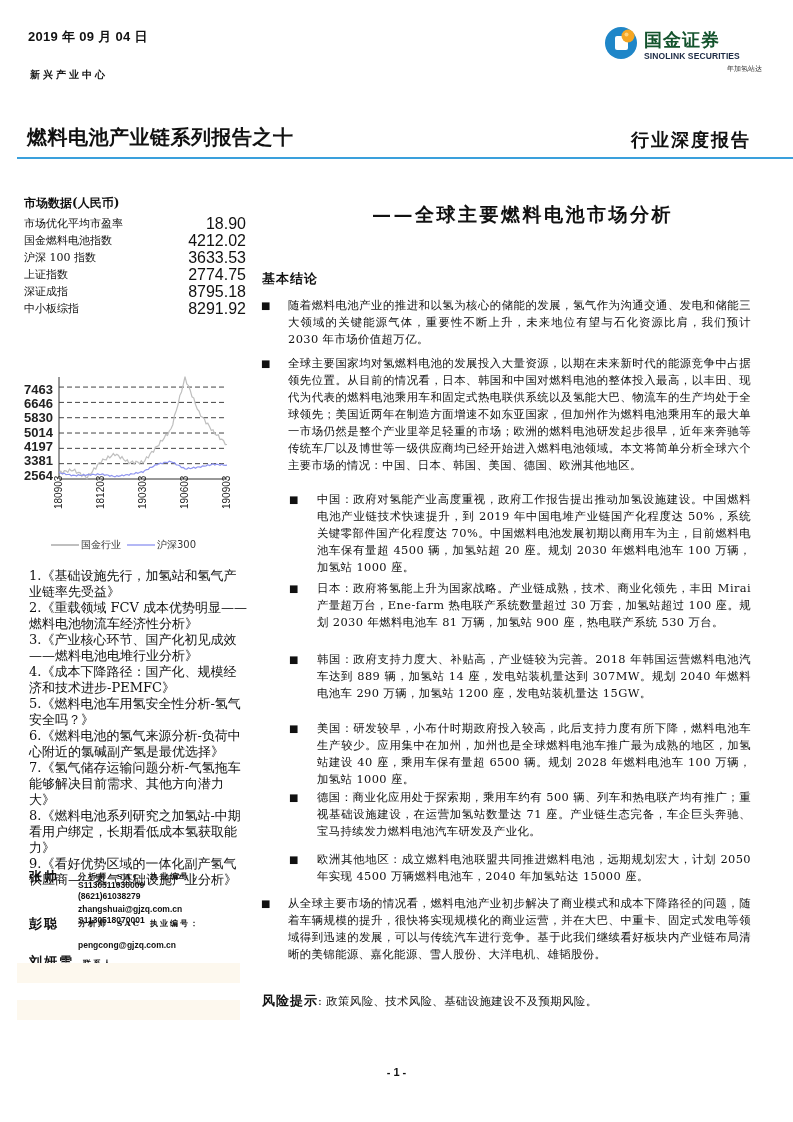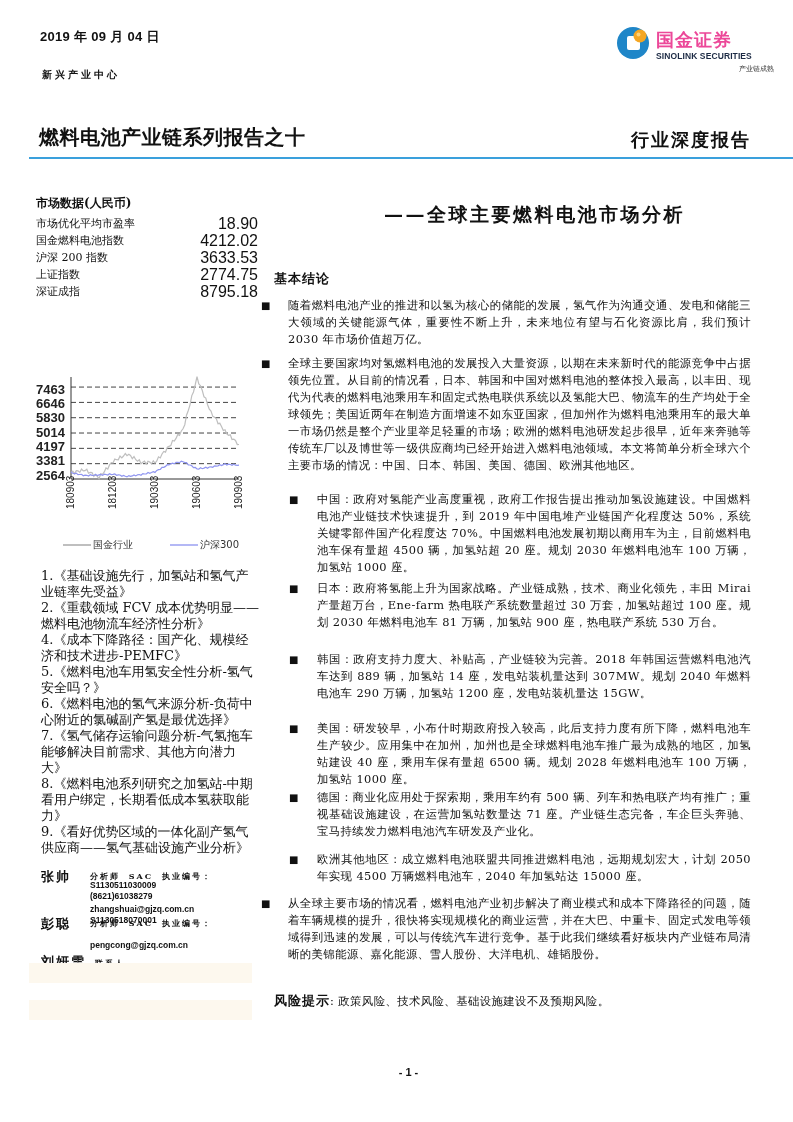--- a/index.html
+++ b/index.html
@@ -1,40 +1,40 @@
 <!DOCTYPE html>
 <html><head>
 <meta charset="utf-8">
 <style>
   html, body { margin: 0; padding: 0; background: #ffffff; }
   body { width: 793px; height: 1122px; position: relative; overflow: hidden;
          font-family: "DejaVu Serif", "Liberation Serif", serif; color: #111; }
-  .abs { position: absolute; margin-left: 12px; }
+  .abs { position: absolute; }
   .date { left: 28px; top: 28px; font-family: "Liberation Sans", sans-serif; font-weight: bold; font-size: 13px; letter-spacing: 0.3px; }
   .center { left: 30px; top: 68px; font-weight: bold; font-size: 10px; letter-spacing: 3px; }
   .series { left: 27px; top: 124px; font-family: "Liberation Sans", "DejaVu Sans", sans-serif; font-weight: bold; font-size: 20px; letter-spacing: 0.5px; }
   .doctype { right: 42px; top: 128px; font-weight: bold; font-size: 18px; letter-spacing: 2px; }
   .rule { left: 17px; top: 157px; width: 776px; height: 2px; background: #3aa0dc; }
   .logo { left: 604px; top: 22px; width: 160px; height: 52px; }
   .logo-mark { position: absolute; left: 0; top: 4px; width: 34px; height: 34px; }
-  .logo-cn { position: absolute; left: 40px; top: 6px; font-family: "DejaVu Sans", sans-serif; font-weight: bold; font-size: 18px; letter-spacing: 1px; color: #ec4899; }
+  .logo-cn { position: absolute; left: 40px; top: 6px; font-family: "DejaVu Sans", sans-serif; font-weight: bold; font-size: 18px; letter-spacing: 1px; color: #14532d; }
   .logo-en { position: absolute; left: 40px; top: 29px; font-family: "Liberation Sans", sans-serif; font-weight: bold; font-size: 8.5px; color: #1c2a44; letter-spacing: 0.1px; }
   .logo-sub { position: absolute; left: 123px; top: 42px; font-size: 7px; color: #333; white-space: nowrap; }
 
   
   .mkt { left: 24px; top: 195px; width: 222px; }
   .mkt-title { font-weight: bold; font-size: 12px; margin-bottom: 3px; }
   .mkt-row { display: flex; justify-content: space-between; font-size: 11px; height: 17px; line-height: 17px; }
   .mkt-row .v { font-family: "Liberation Sans", sans-serif; font-size: 16px; }
 
   
   .chart { left: 15px; top: 372px; width: 230px; height: 190px; }
   .ylab { position: absolute; left: 9px; font-family: "Liberation Sans", sans-serif; font-size: 13px; font-weight: bold; color: #222; }
   .xlab { position: absolute; top: 137px; font-family: "Liberation Sans", sans-serif; font-size: 10px; color: #222; transform: rotate(-90deg); transform-origin: left top; white-space: nowrap; }
-  .legend { position: absolute; top: 166px; left: 36px; display: flex; gap: 37px; font-family: "DejaVu Sans", sans-serif; font-size: 10px; color: #333; align-items: center; }
+  .legend { position: absolute; top: 166px; left: 36px; display: flex; gap: 6px; font-family: "DejaVu Sans", sans-serif; font-size: 10px; color: #333; align-items: center; }
   .legend .sw { display: inline-block; width: 28px; height: 2px; margin-right: 2px; vertical-align: middle; }
 
   
   .rel { left: 29px; top: 568px; width: 220px; font-size: 13px; line-height: 16px; }
   .rel div { margin: 0; }
 
   
   .ana { left: 29px; top: 868px; width: 230px; }
   .ana-block { position: relative; margin-bottom: 0px; }
   .ana-name { position: absolute; left: 0; top: 0; font-weight: bold; font-size: 13px; letter-spacing: 2px; }
@@ -66,44 +66,48 @@
 
 <div class="abs logo">
   <svg class="logo-mark" viewBox="0 0 34 34">
     <circle cx="17" cy="17" r="16" fill="#1f86c8"></circle>
     <rect x="11" y="10" width="13" height="14" rx="2" fill="#ffffff"></rect>
     <circle cx="24" cy="10" r="6.5" fill="#f5a623"></circle>
     <circle cx="22.5" cy="8.5" r="2" fill="#ffd27a"></circle>
   </svg>
   <div class="logo-cn">国金证券</div>
   <div class="logo-en">SINOLINK SECURITIES</div>
-  <div class="logo-sub">产业链成熟</div>
+  <div class="logo-sub">年加氢站达</div>
 </div>
 
 <div class="abs mkt">
   <div class="mkt-title">市场数据(人民币)</div>
   <div class="mkt-row">
       <span>市场优化平均市盈率</span>
       <span class="v">18.90</span>
     </div>
   <div class="mkt-row">
       <span>国金燃料电池指数</span>
       <span class="v">4212.02</span>
     </div>
   <div class="mkt-row">
-      <span>沪深 200 指数</span>
+      <span>沪深 100 指数</span>
       <span class="v">3633.53</span>
     </div>
   <div class="mkt-row">
       <span>上证指数</span>
       <span class="v">2774.75</span>
     </div>
   <div class="mkt-row">
       <span>深证成指</span>
       <span class="v">8795.18</span>
+    </div>
+  <div class="mkt-row">
+      <span>中小板综指</span>
+      <span class="v">8291.92</span>
     </div>
 </div>
 
 <div class="abs chart">
   <svg width="230" height="130" style="position:absolute;left:0;top:0">
     <g id="gridlines" stroke="#444" stroke-width="1" stroke-dasharray="5,3">
         <line x1="44" x2="212" y1="91.66997792494482" y2="91.66997792494482"></line>
         <line x1="44" x2="212" y1="76.35871964679912" y2="76.35871964679912"></line>
         <line x1="44" x2="212" y1="61.02869757174393" y2="61.02869757174393"></line>
         <line x1="44" x2="212" y1="45.71743929359823" y2="45.71743929359823"></line>
@@ -129,20 +133,21 @@
   <div class="xlab" style="left:206px">190903</div>
   <div class="legend">
     <span><span class="sw" style="background:#bfbfbf"></span><span>国金行业</span></span>
     <span><span class="sw" style="background:#b4b8f5"></span><span>沪深300</span></span>
   </div>
 </div>
 
 <div class="abs rel">
   <div>1.《基础设施先行，加氢站和氢气产业链率先受益》</div>
   <div>2.《重载领域 FCV 成本优势明显——燃料电池物流车经济性分析》</div>
+  <div>3.《产业核心环节、国产化初见成效——燃料电池电堆行业分析》</div>
   <div>4.《成本下降路径：国产化、规模经济和技术进步-PEMFC》</div>
   <div>5.《燃料电池车用氢安全性分析-氢气安全吗？》</div>
   <div>6.《燃料电池的氢气来源分析-负荷中心附近的氯碱副产氢是最优选择》</div>
   <div>7.《氢气储存运输问题分析-气氢拖车能够解决目前需求、其他方向潜力大》</div>
   <div>8.《燃料电池系列研究之加氢站-中期看用户绑定，长期看低成本氢获取能力》</div>
   <div>9.《看好优势区域的一体化副产氢气供应商——氢气基础设施产业分析》</div>
 </div>
 
 <div class="abs ana">
   <div class="ana-block" style="position:absolute;top:0;left:0;width:230px">

